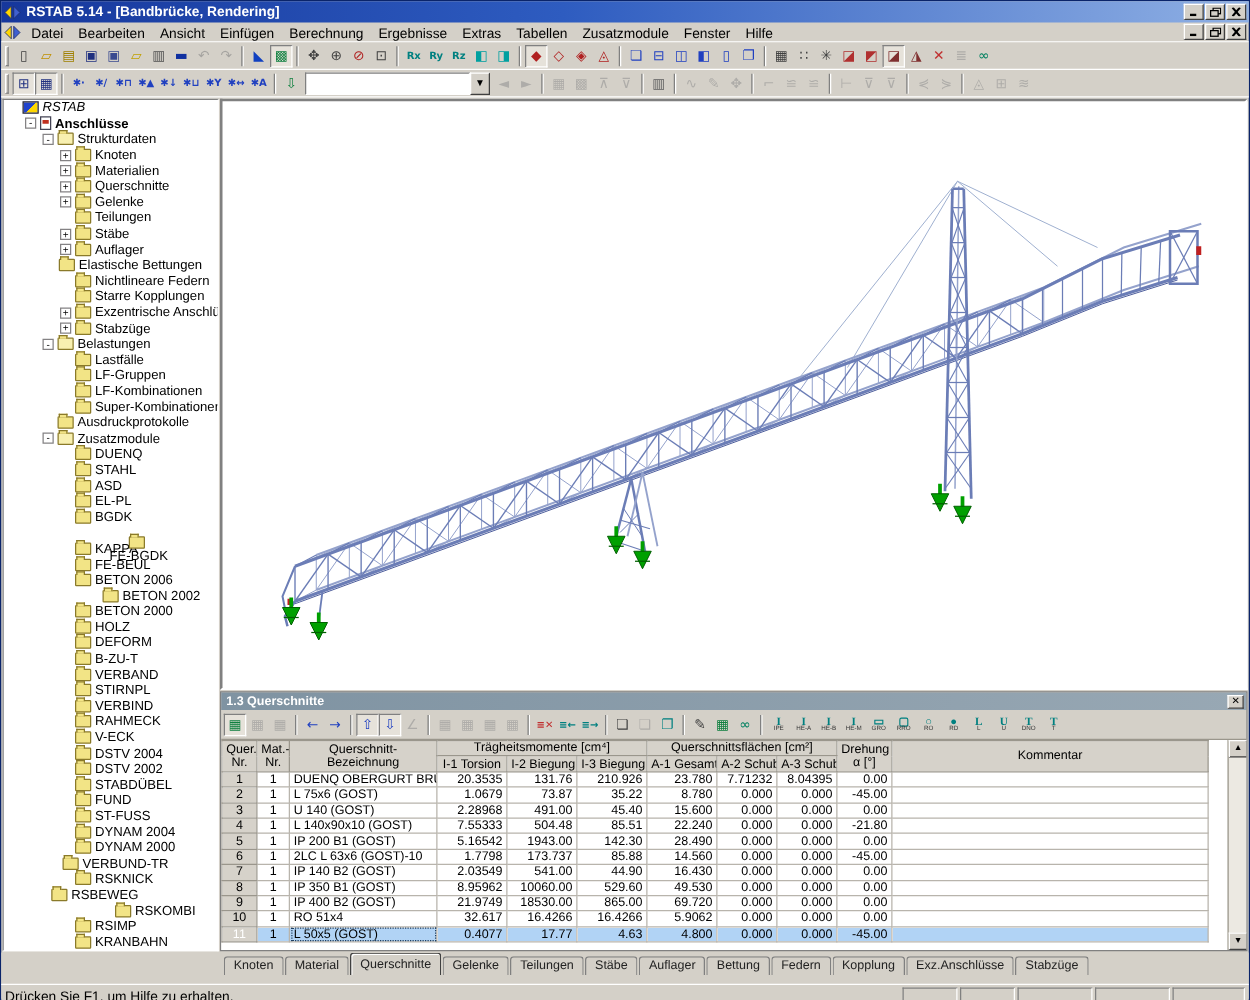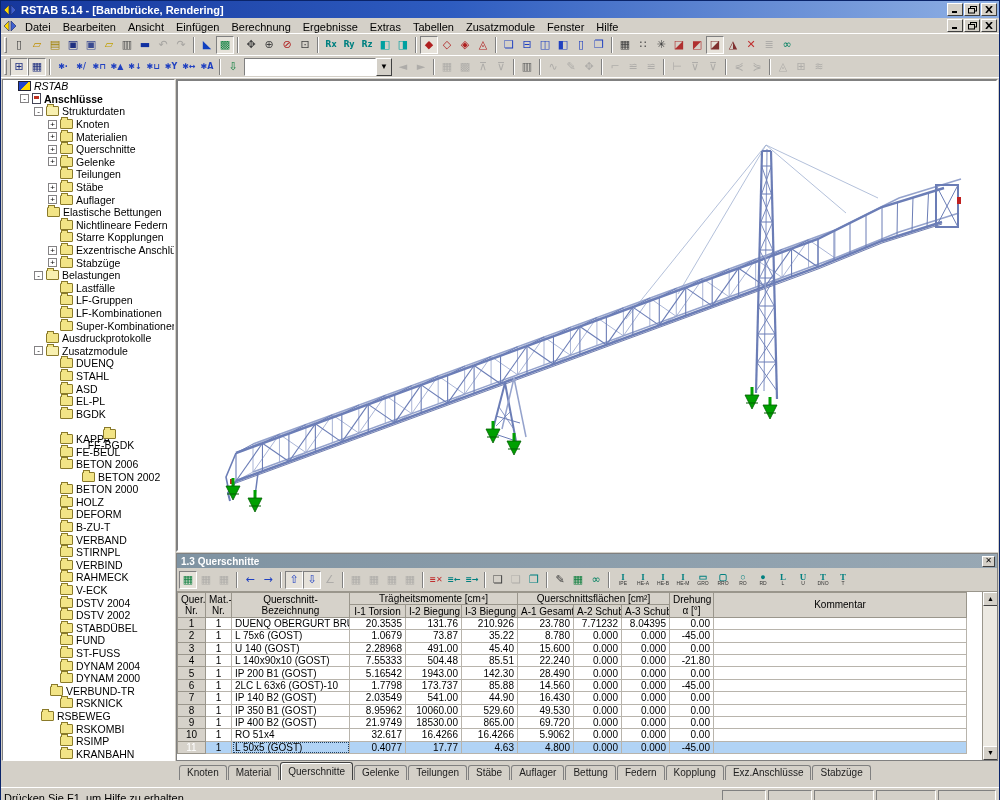--- a/index.html
+++ b/index.html
@@ -640,21 +640,21 @@
         <div class="treerow" style="padding-left: 45px;">
           <span class="marker empty">+</span>
           <span class="ticon folder"></span>
           <span class="lbl">RSKNICK</span>
         </div>
         <div class="treerow" style="padding-left: 26px;">
           <span class="marker empty">+</span>
           <span class="ticon folder"></span>
           <span class="lbl">RSBEWEG</span>
         </div>
-        <div class="treerow" style="padding-left: 45px;">
+        <div class="treerow" style="padding-left: 45px; margin-left: 32px;">
           <span class="marker empty">+</span>
           <span class="ticon folder"></span>
           <span class="lbl">RSKOMBI</span>
         </div>
         <div class="treerow" style="padding-left: 45px;">
           <span class="marker empty">+</span>
           <span class="ticon folder"></span>
           <span class="lbl">RSIMP</span>
         </div>
         <div class="treerow" style="padding-left: 45px;">

